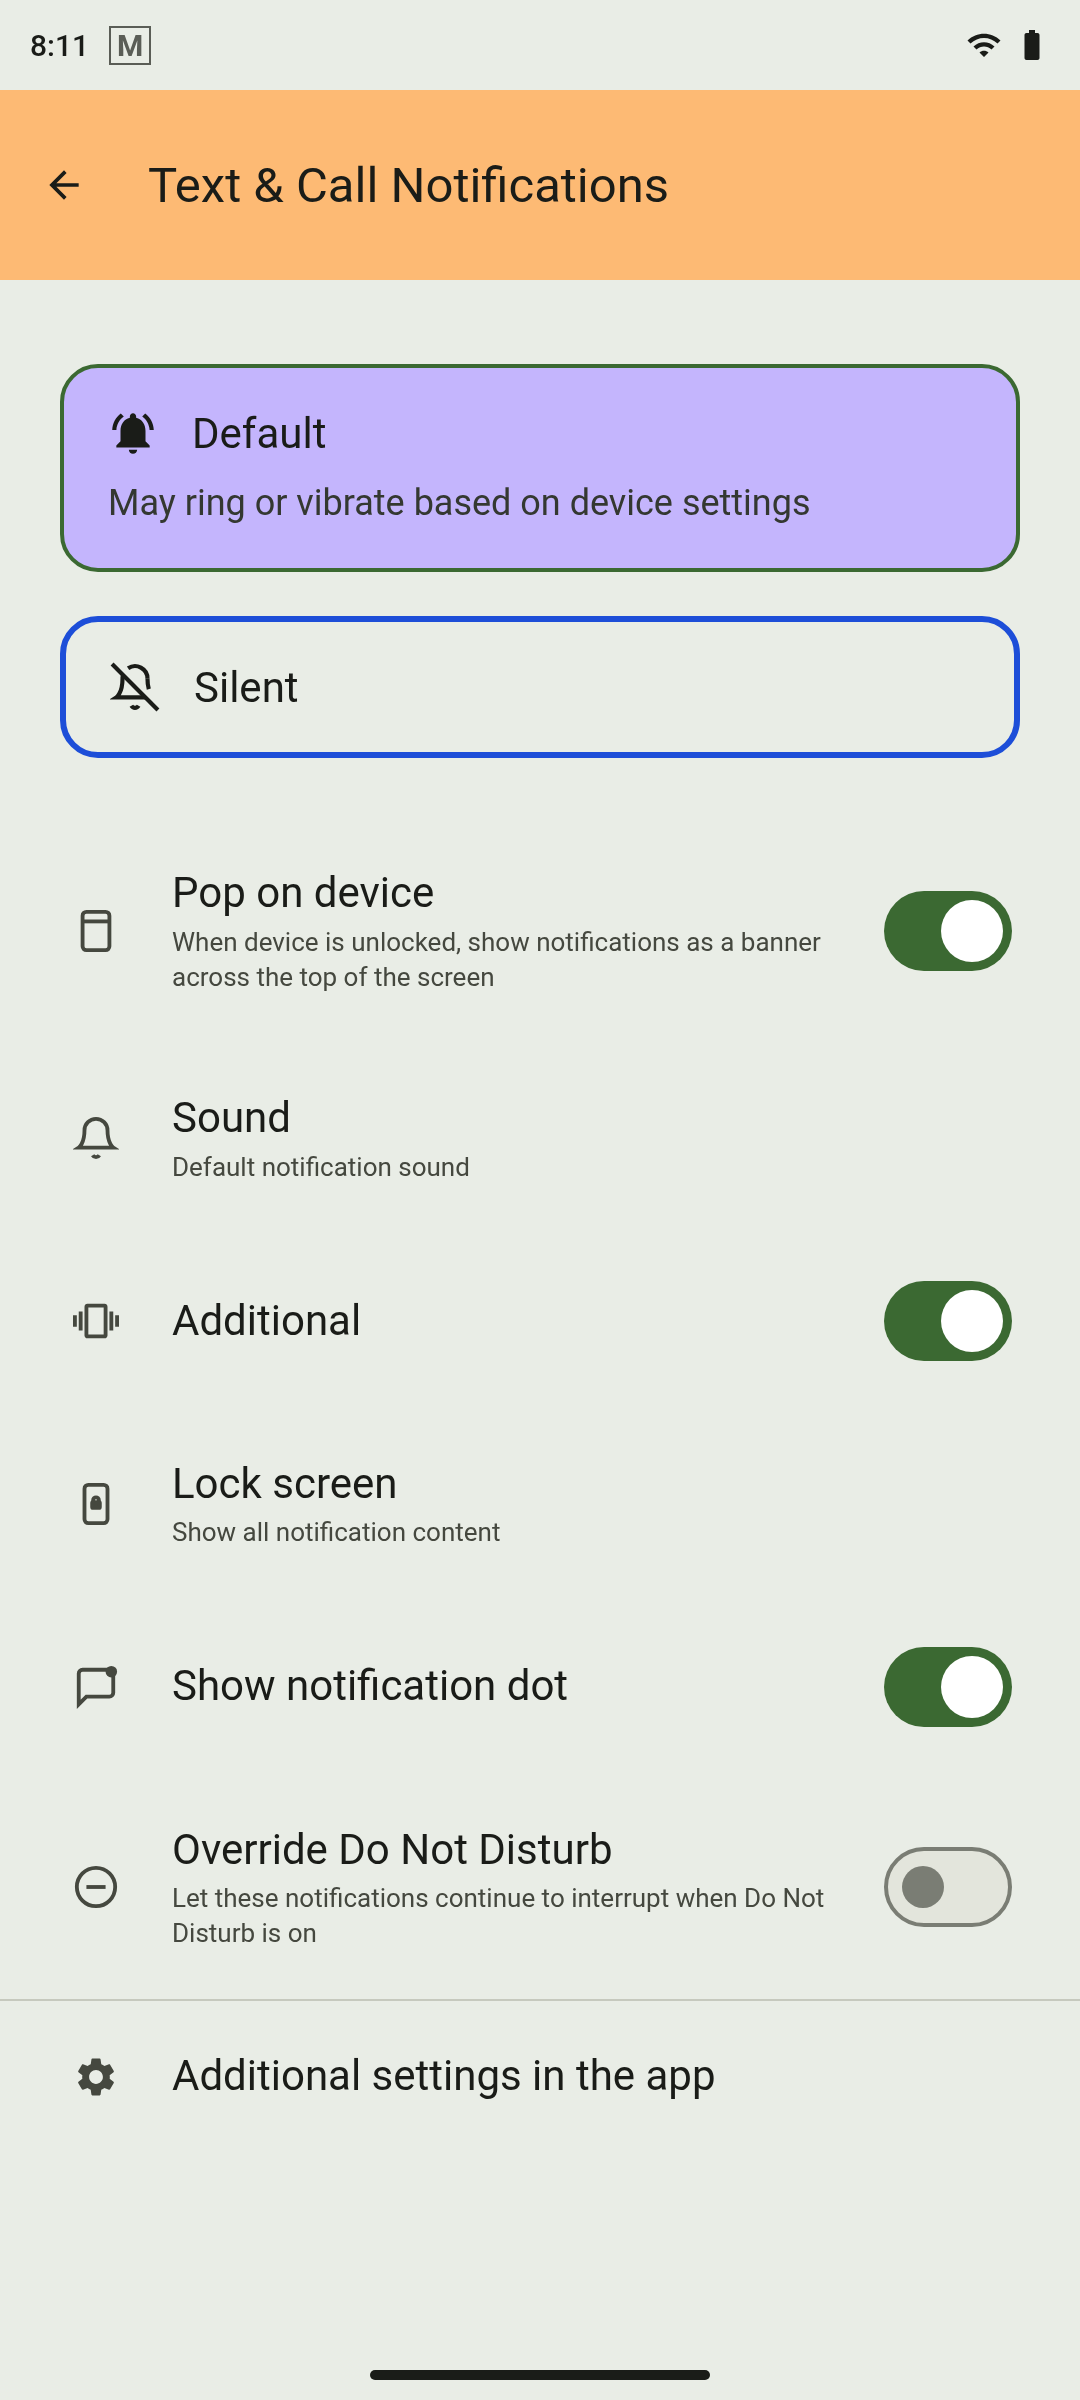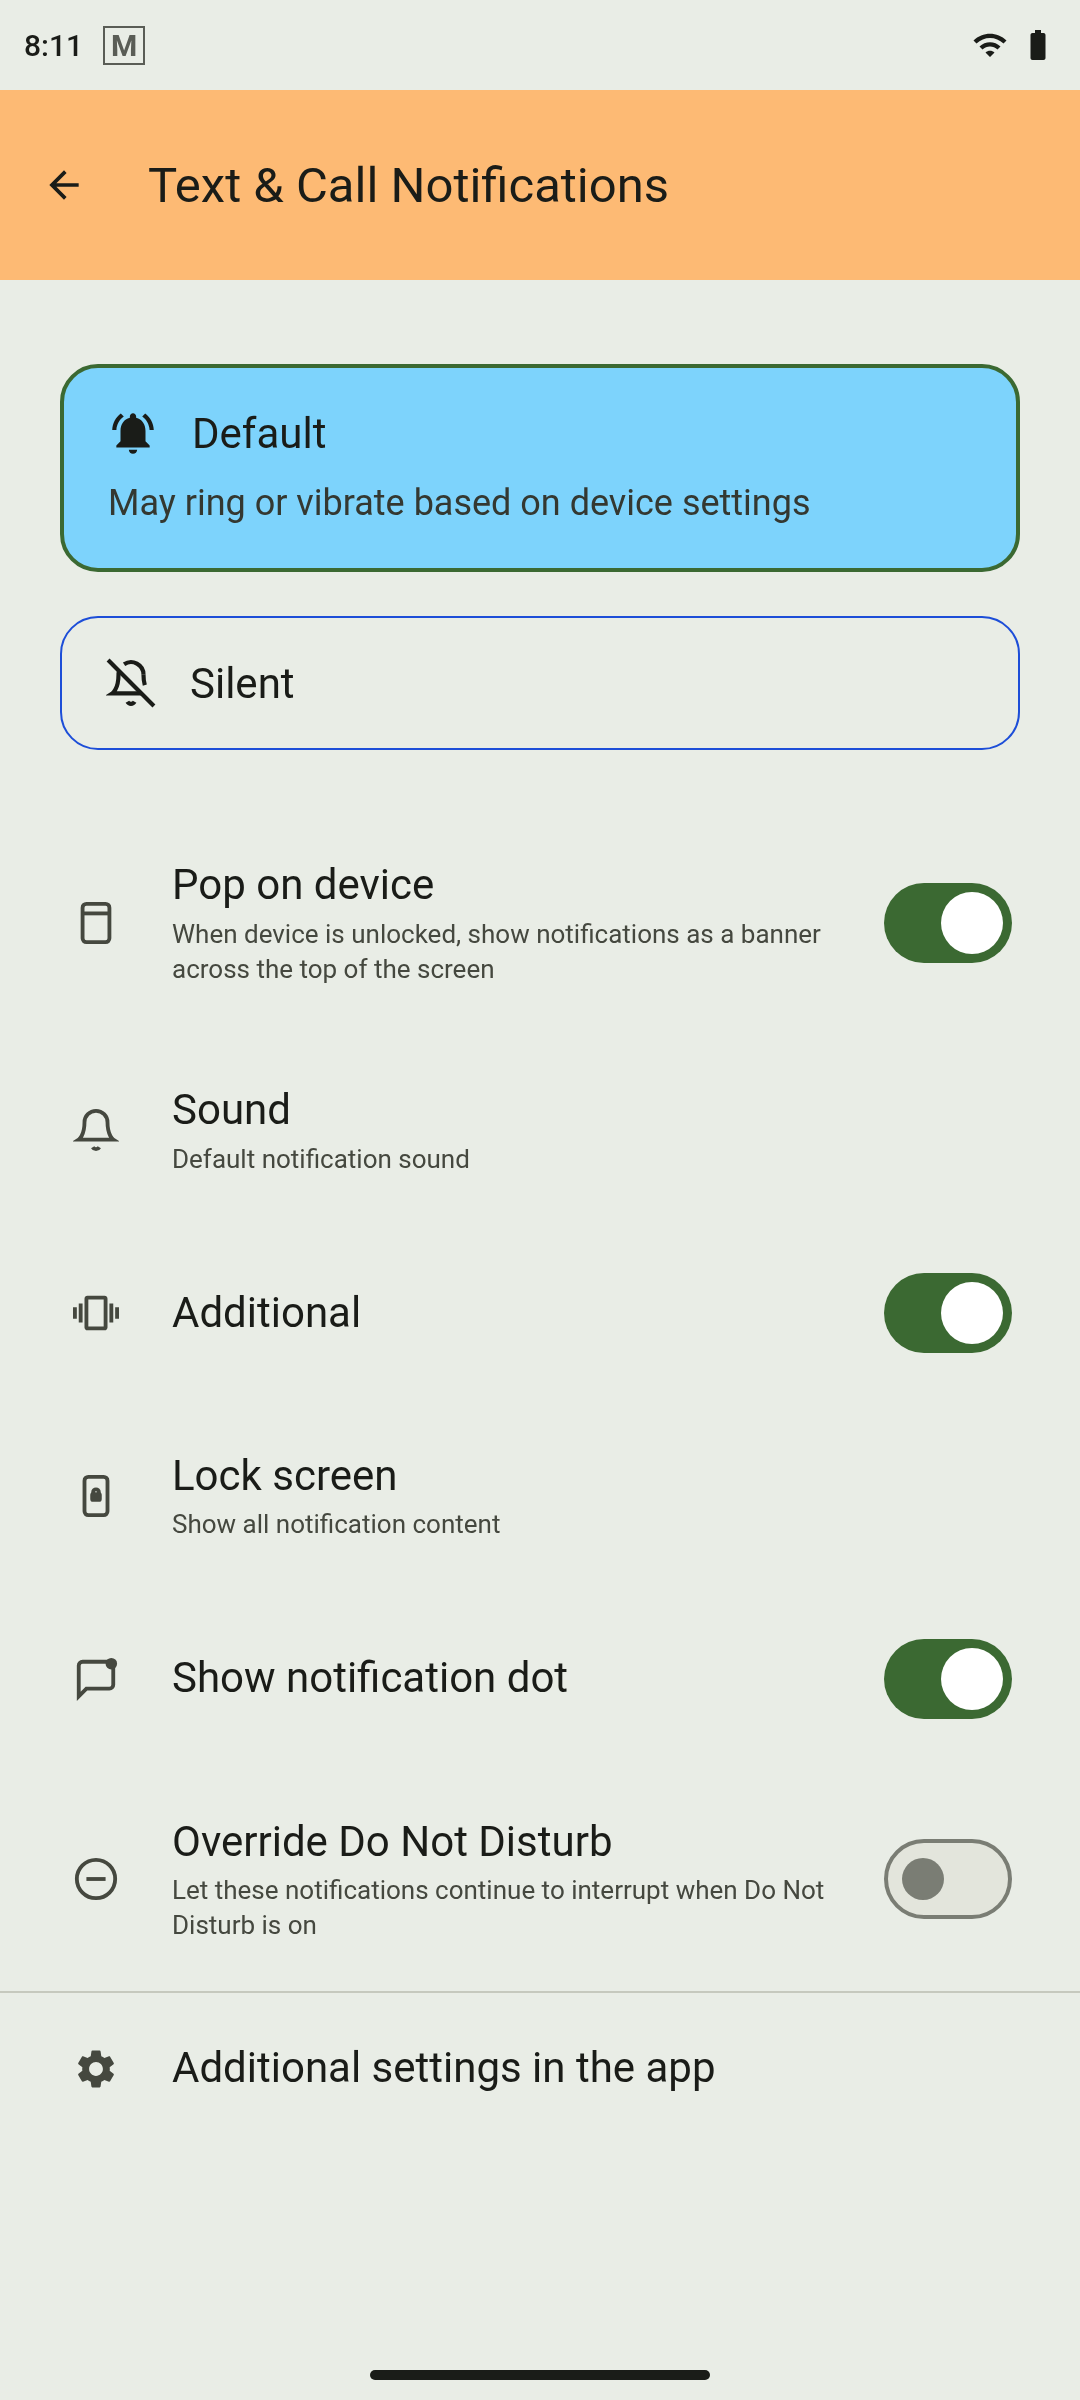--- a/index.html
+++ b/index.html
@@ -12,21 +12,21 @@
     overflow: hidden;
     position: relative;
   }
   
   
   .status-bar {
     height: 90px;
     display: flex;
     align-items: center;
     justify-content: space-between;
-    padding: 0 24px;
+    padding: 0 30px;
     font-size: 30px;
     font-weight: 500;
     color: #1a1c18;
   }
   .status-left { display: flex; align-items: center; gap: 20px; }
   .status-right { display: flex; align-items: center; gap: 12px; }
   .status-right svg { width: 36px; height: 36px; }
   
   
   .header {
@@ -51,26 +51,26 @@
   
   .content { padding: 84px 60px 0 60px; }
   
   
   .mode-card {
     border-radius: 38px;
     padding: 40px 44px;
     margin-bottom: 44px;
   }
   .mode-card.selected {
-    background: #7dd3fc;
+    background: #c4b5fd;
     border: 4px solid #3b6932;
   }
   .mode-card.unselected {
     background: transparent;
-    border: 2px solid #1d4ed8;
+    border: 6px solid #1d4ed8;
   }
   .mode-header {
     display: flex;
     align-items: center;
     gap: 34px;
   }
   .mode-header svg { width: 50px; height: 50px; flex-shrink: 0; }
   .mode-title {
     font-size: 42px;
     font-weight: 400;

